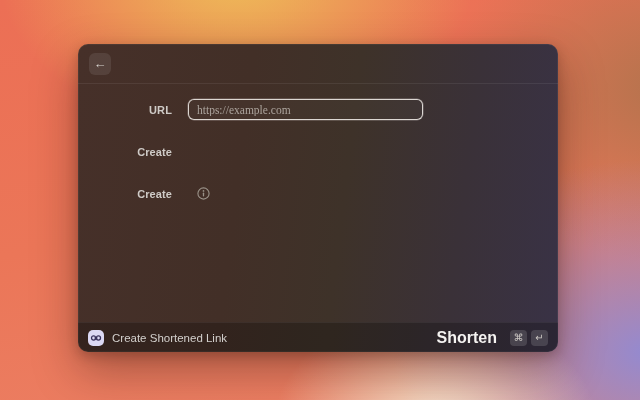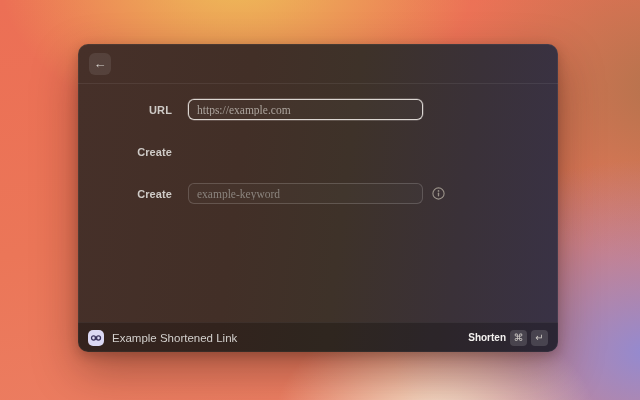--- a/index.html
+++ b/index.html
@@ -65,21 +65,21 @@
     border-top: 1px solid rgba(255,255,255,0.06);
   }
   .app-icon-tile {
     width: 16px; height: 16px; border-radius: 5px;
     background: #dbd8f3;
     display: flex; align-items: center; justify-content: center;
     flex: 0 0 16px;
   }
   .footer-title { margin-left: 8px; font-size: 11.5px; color: #d3d0cd; font-weight: 400; }
   .footer-spacer { flex: 1 1 auto; }
-  .primary-action-label { font-size: 10px; font-weight: 700; color: #f4f2f0; }
+  .primary-action-label { font-size: 16px; font-weight: 700; color: #f4f2f0; margin-right: 9px; }
   .keycap {
     width: 17px; height: 16px; border-radius: 4px; margin-left: 4px;
     background: rgba(255,255,255,0.14);
     display: flex; align-items: center; justify-content: center;
     font-size: 10px; color: #ccc8c4; line-height: 1; cursor: pointer;
   }
 </style>
 </head>
 <body>
 
@@ -97,40 +97,39 @@
       <label class="form-label">URL</label>
       <input class="form-input focused" type="text" placeholder="https://example.com" style="">
     </div>
 
     <div class="form-row">
       <label class="form-label">Create</label>
     </div>
 
     <div class="form-row">
       <label class="form-label">Create</label>
-      <input class="form-input" type="text" placeholder="example-keyword" style="">
       <span class="info-icon">
         <svg width="13" height="13" viewBox="0 0 13 13">
           <circle cx="6.5" cy="6.5" r="5.6" fill="none" stroke="#9a9289" stroke-width="1.1"></circle>
           <circle cx="6.5" cy="3.9" r="0.85" fill="#9a9289"></circle>
           <rect x="5.85" y="5.5" width="1.3" height="4" rx="0.65" fill="#9a9289"></rect>
         </svg>
       </span>
     </div>
 
   </div>
 
   <div class="win-footer">
     <div class="app-icon-tile">
       <svg width="12" height="12" viewBox="0 0 12 12">
         <circle cx="3.6" cy="6" r="2.1" fill="none" stroke="#39325c" stroke-width="1.3"></circle>
         <circle cx="8.4" cy="6" r="2.1" fill="none" stroke="#39325c" stroke-width="1.3"></circle>
         <line x1="4.6" y1="6" x2="7.4" y2="6" stroke="#39325c" stroke-width="1.3"></line>
       </svg>
     </div>
-    <span class="footer-title">Example Shortened Link</span>
+    <span class="footer-title">Create Shortened Link</span>
     <span class="footer-spacer"></span>
     <span class="primary-action-label">Shorten</span>
     <span class="keycap">⌘</span>
     <span class="keycap">↵</span>
   </div>
 
 </div>
 
 </body></html>

